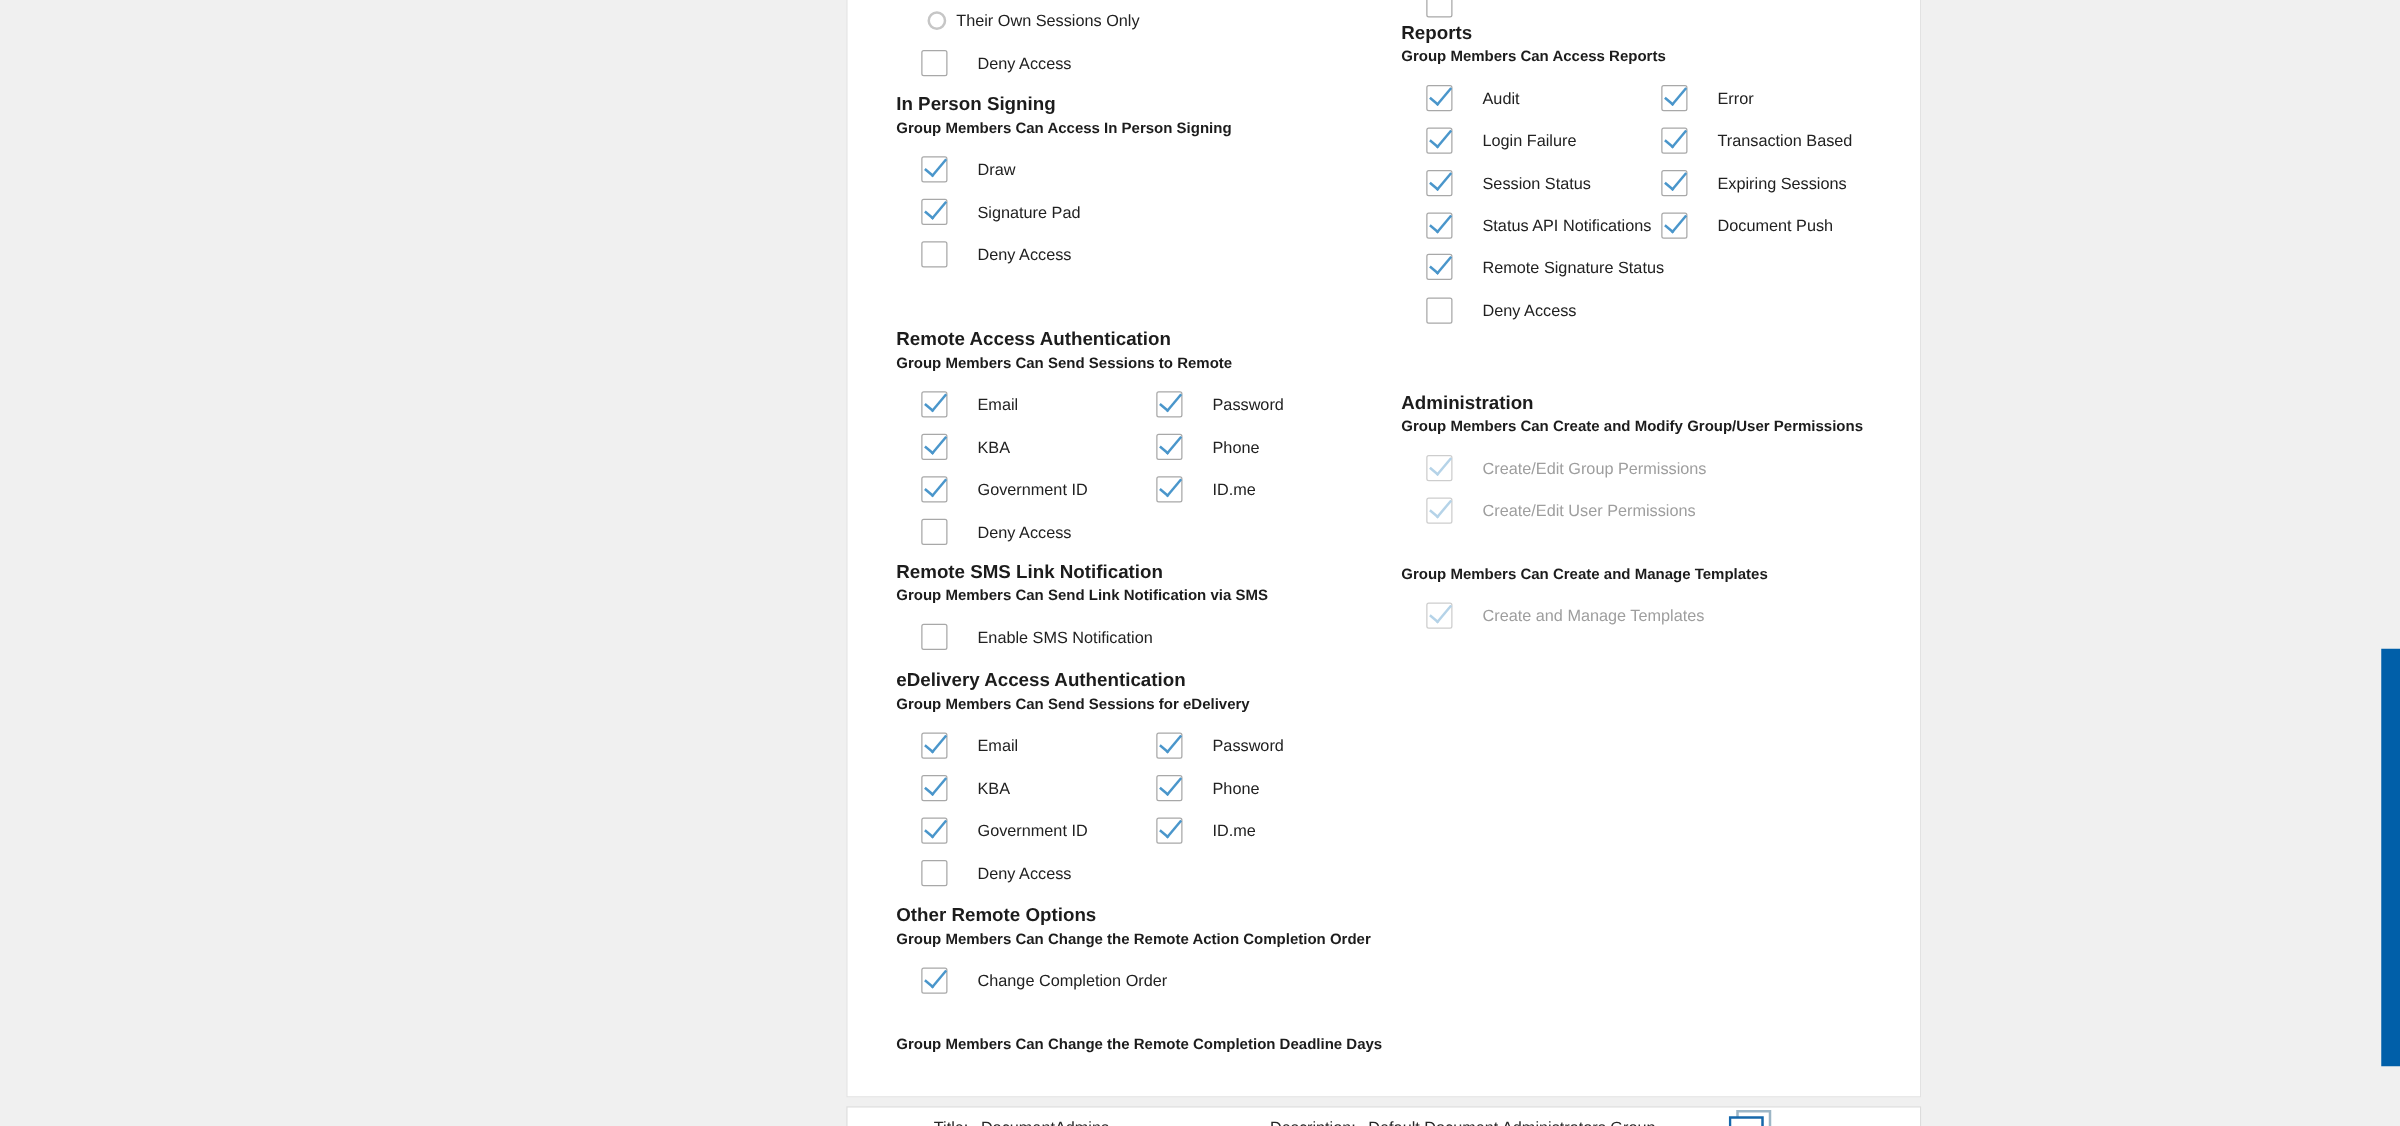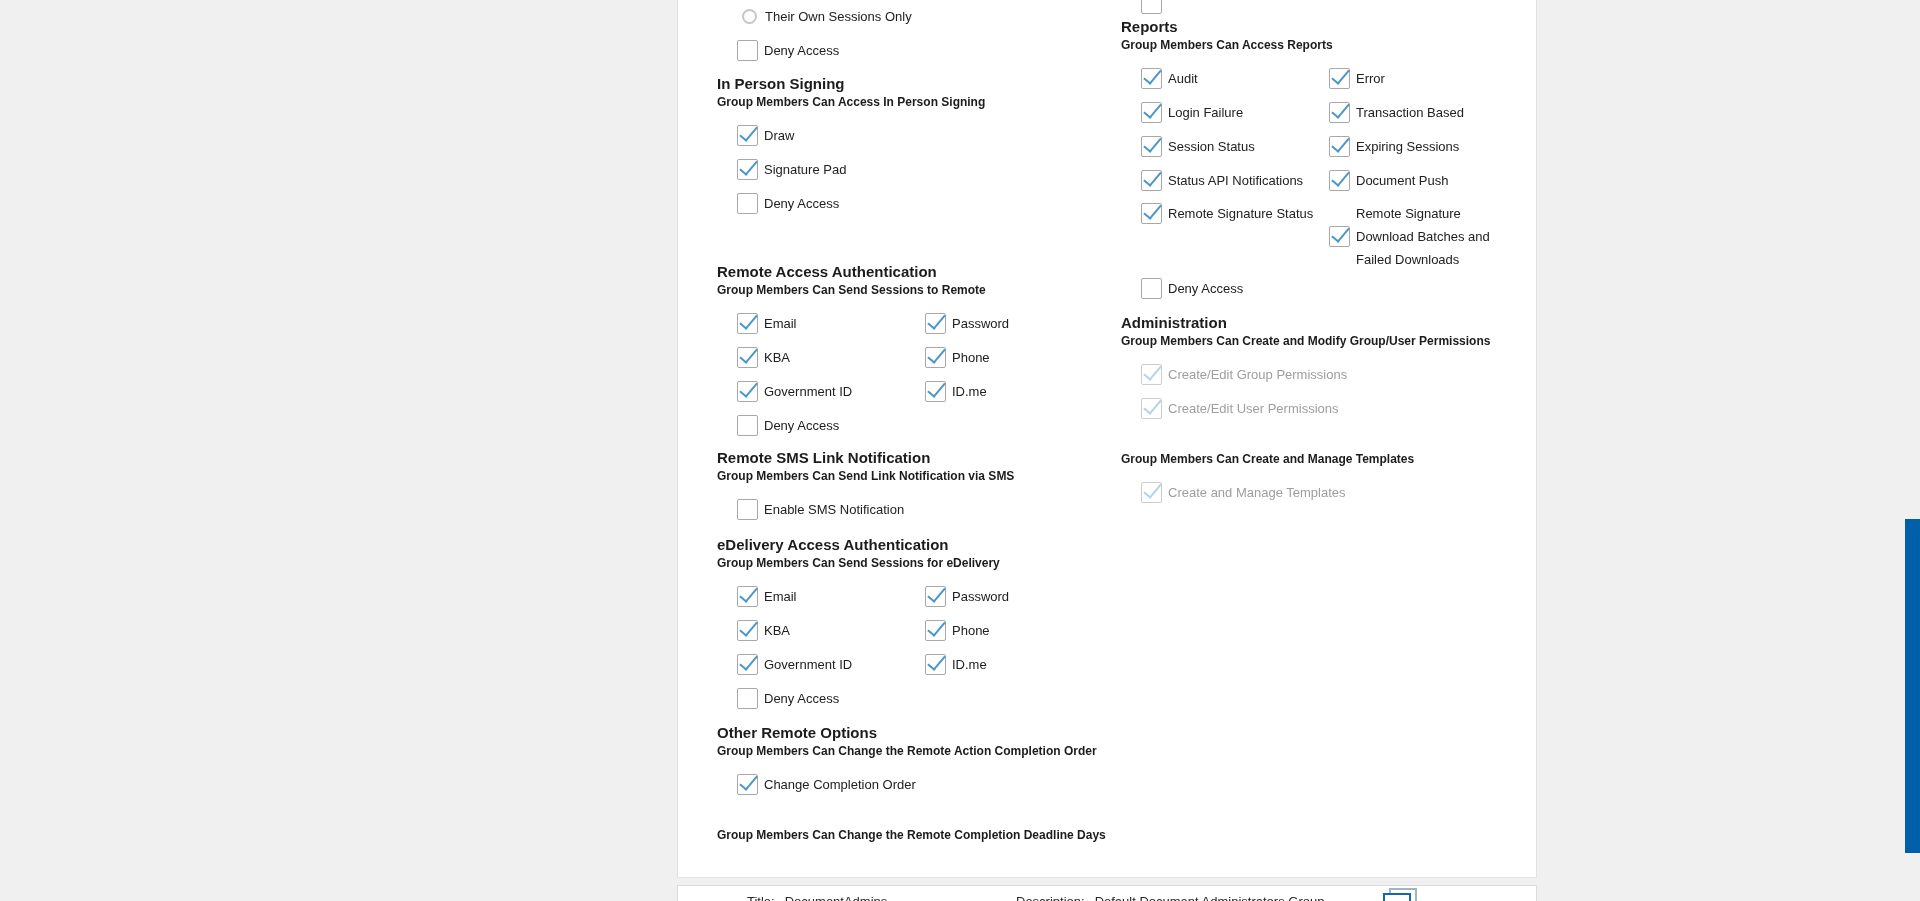--- a/index.html
+++ b/index.html
@@ -34,23 +34,23 @@
     border:1px solid #a8a8a8;border-radius:2px;background:#fff;
     position:relative;flex:none;
   }
   .checkbox.checked::after{
     content:"";position:absolute;left:6px;top:-3px;width:7px;height:16px;
     border:solid var(--check-blue,#4a96cb);border-width:0 2px 2px 0;
     transform:rotate(40deg);
   }
   .checkbox.disabled{border-color:#cdcdcd;}
   .checkbox.disabled::after{border-color:var(--check-blue-disabled,#b5d3e8);}
-  .cb-label{margin-left:6px;font-size:13px;color:var(--label-text,#212121);white-space:nowrap;}
+  .cb-label{margin-left:24px;font-size:13px;color:var(--label-text,#212121);white-space:nowrap;}
   .cb-label.dis{color:var(--label-disabled,#9e9e9e);}
-  .row.tall{align-items:flex-start;}
+  .row.tall{align-items:flex-start;text-align:right;}
   .row.tall .checkbox{margin-top:5px;}
   .row.tall .cb-label{margin-top:5px;line-height:23px;}
   .radio{
     width:15px;height:15px;box-sizing:border-box;border:2px solid #c6c6c6;
     border-radius:50%;background:#fff;margin-left:5px;flex:none;
   }
   .radio-row .cb-label{margin-left:8px;}
   #footer{
     position:absolute;left:677px;top:885px;width:860px;height:30px;box-sizing:border-box;
     background:#fff;border:1px solid #dcdcdc;font-size:13px;color:#262626;
@@ -265,28 +265,20 @@
           <div class="cell">
             <span class="checkbox checked"></span>
             <div class="cb-label">Document Push</div>
           </div>
         </div>
         <div class="row tall">
           <div class="cell">
             <span class="checkbox checked"></span>
             <div class="cb-label">Remote Signature Status</div>
           </div>
-          <div class="cell">
-            <span class="checkbox checked"></span>
-            <div class="cb-label">
-              <div>Remote Signature</div>
-              <div>Download Batches and</div>
-              <div>Failed Downloads</div>
-            </div>
-          </div>
         </div>
         <div class="row">
           <div class="cell single">
             <span class="checkbox"></span>
             <div class="cb-label">Deny Access</div>
           </div>
         </div>
       </div>
     </div>
     <div class="section" style="top: 313px;">

